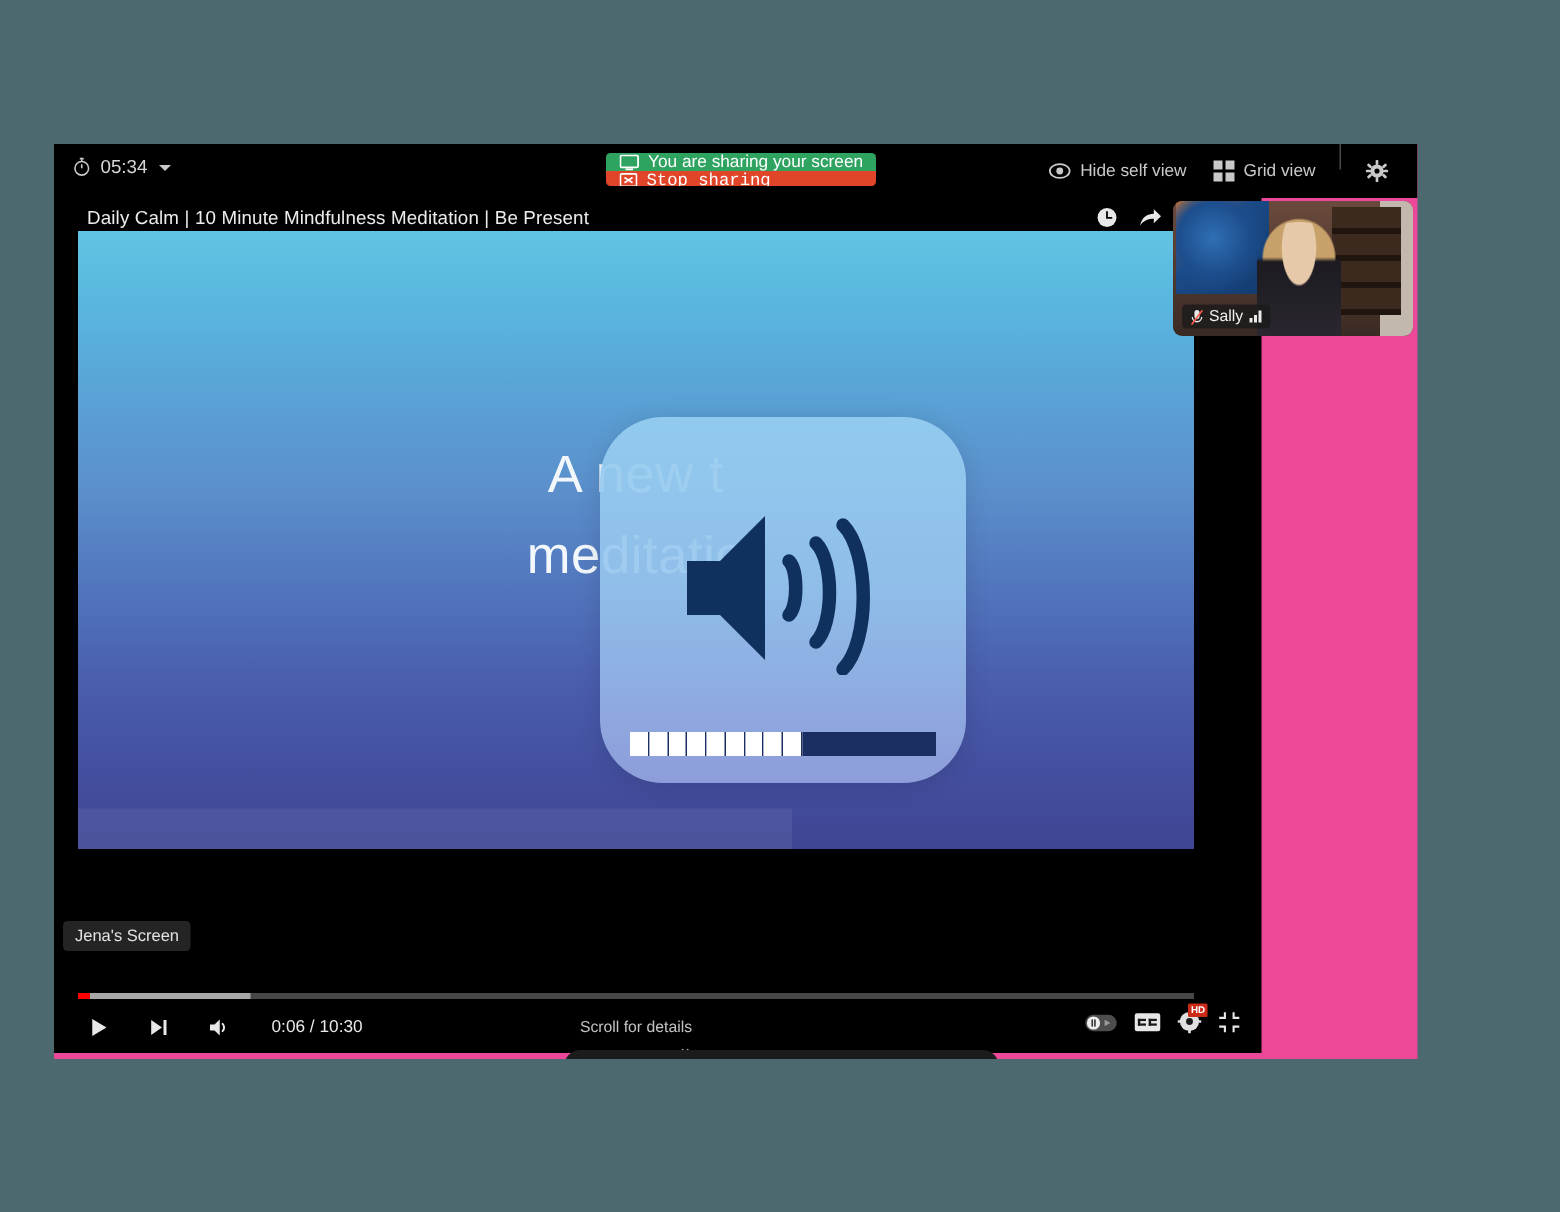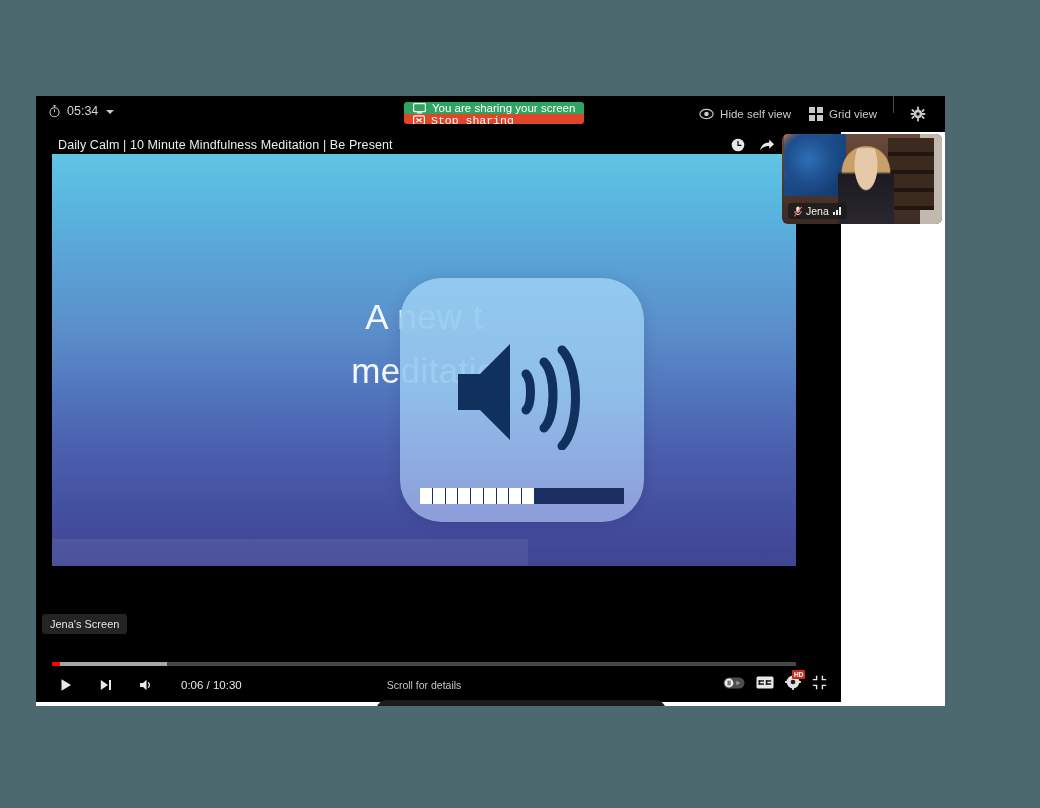--- a/index.html
+++ b/index.html
@@ -8,21 +8,21 @@
     background: #4d6970;
     font-family: "Liberation Sans", sans-serif;
     overflow: hidden;
   }
 
   
   #meeting-window {
     position: absolute;
     left: 36px; top: 96px;
     width: 909px; height: 610px;
-    background: #ffffff;
+    background: #ec4899;
     overflow: hidden;
   }
 
   
   #meeting-topbar {
     position: absolute; left: 0; top: 0;
     width: 100%; height: 36px;
     background: #000;
   }
 
@@ -455,21 +455,21 @@
       <div class="art"></div>
       <div class="shelf"></div>
       <div class="hair"></div>
       <div class="person"></div>
       <div class="nametag">
         <svg width="8" height="11" viewBox="0 0 8 11">
           <rect x="2.3" y="0.6" width="3.4" height="6" rx="1.7" fill="#e8e8e8"></rect>
           <path d="M0.9 5.3c0 1.8 1.4 3.2 3.1 3.2s3.1-1.4 3.1-3.2" stroke="#e8e8e8" stroke-width="0.9" fill="none"></path>
           <line x1="0.4" y1="10.4" x2="7.6" y2="0.8" stroke="#ff5a4a" stroke-width="1.1"></line>
         </svg>
-        <span>Jena</span>
+        <span>Sally</span>
         <span class="bars">
             <i></i>
             <i></i>
             <i></i>
           </span>
       </div>
     </div>
 
   </div>
 

